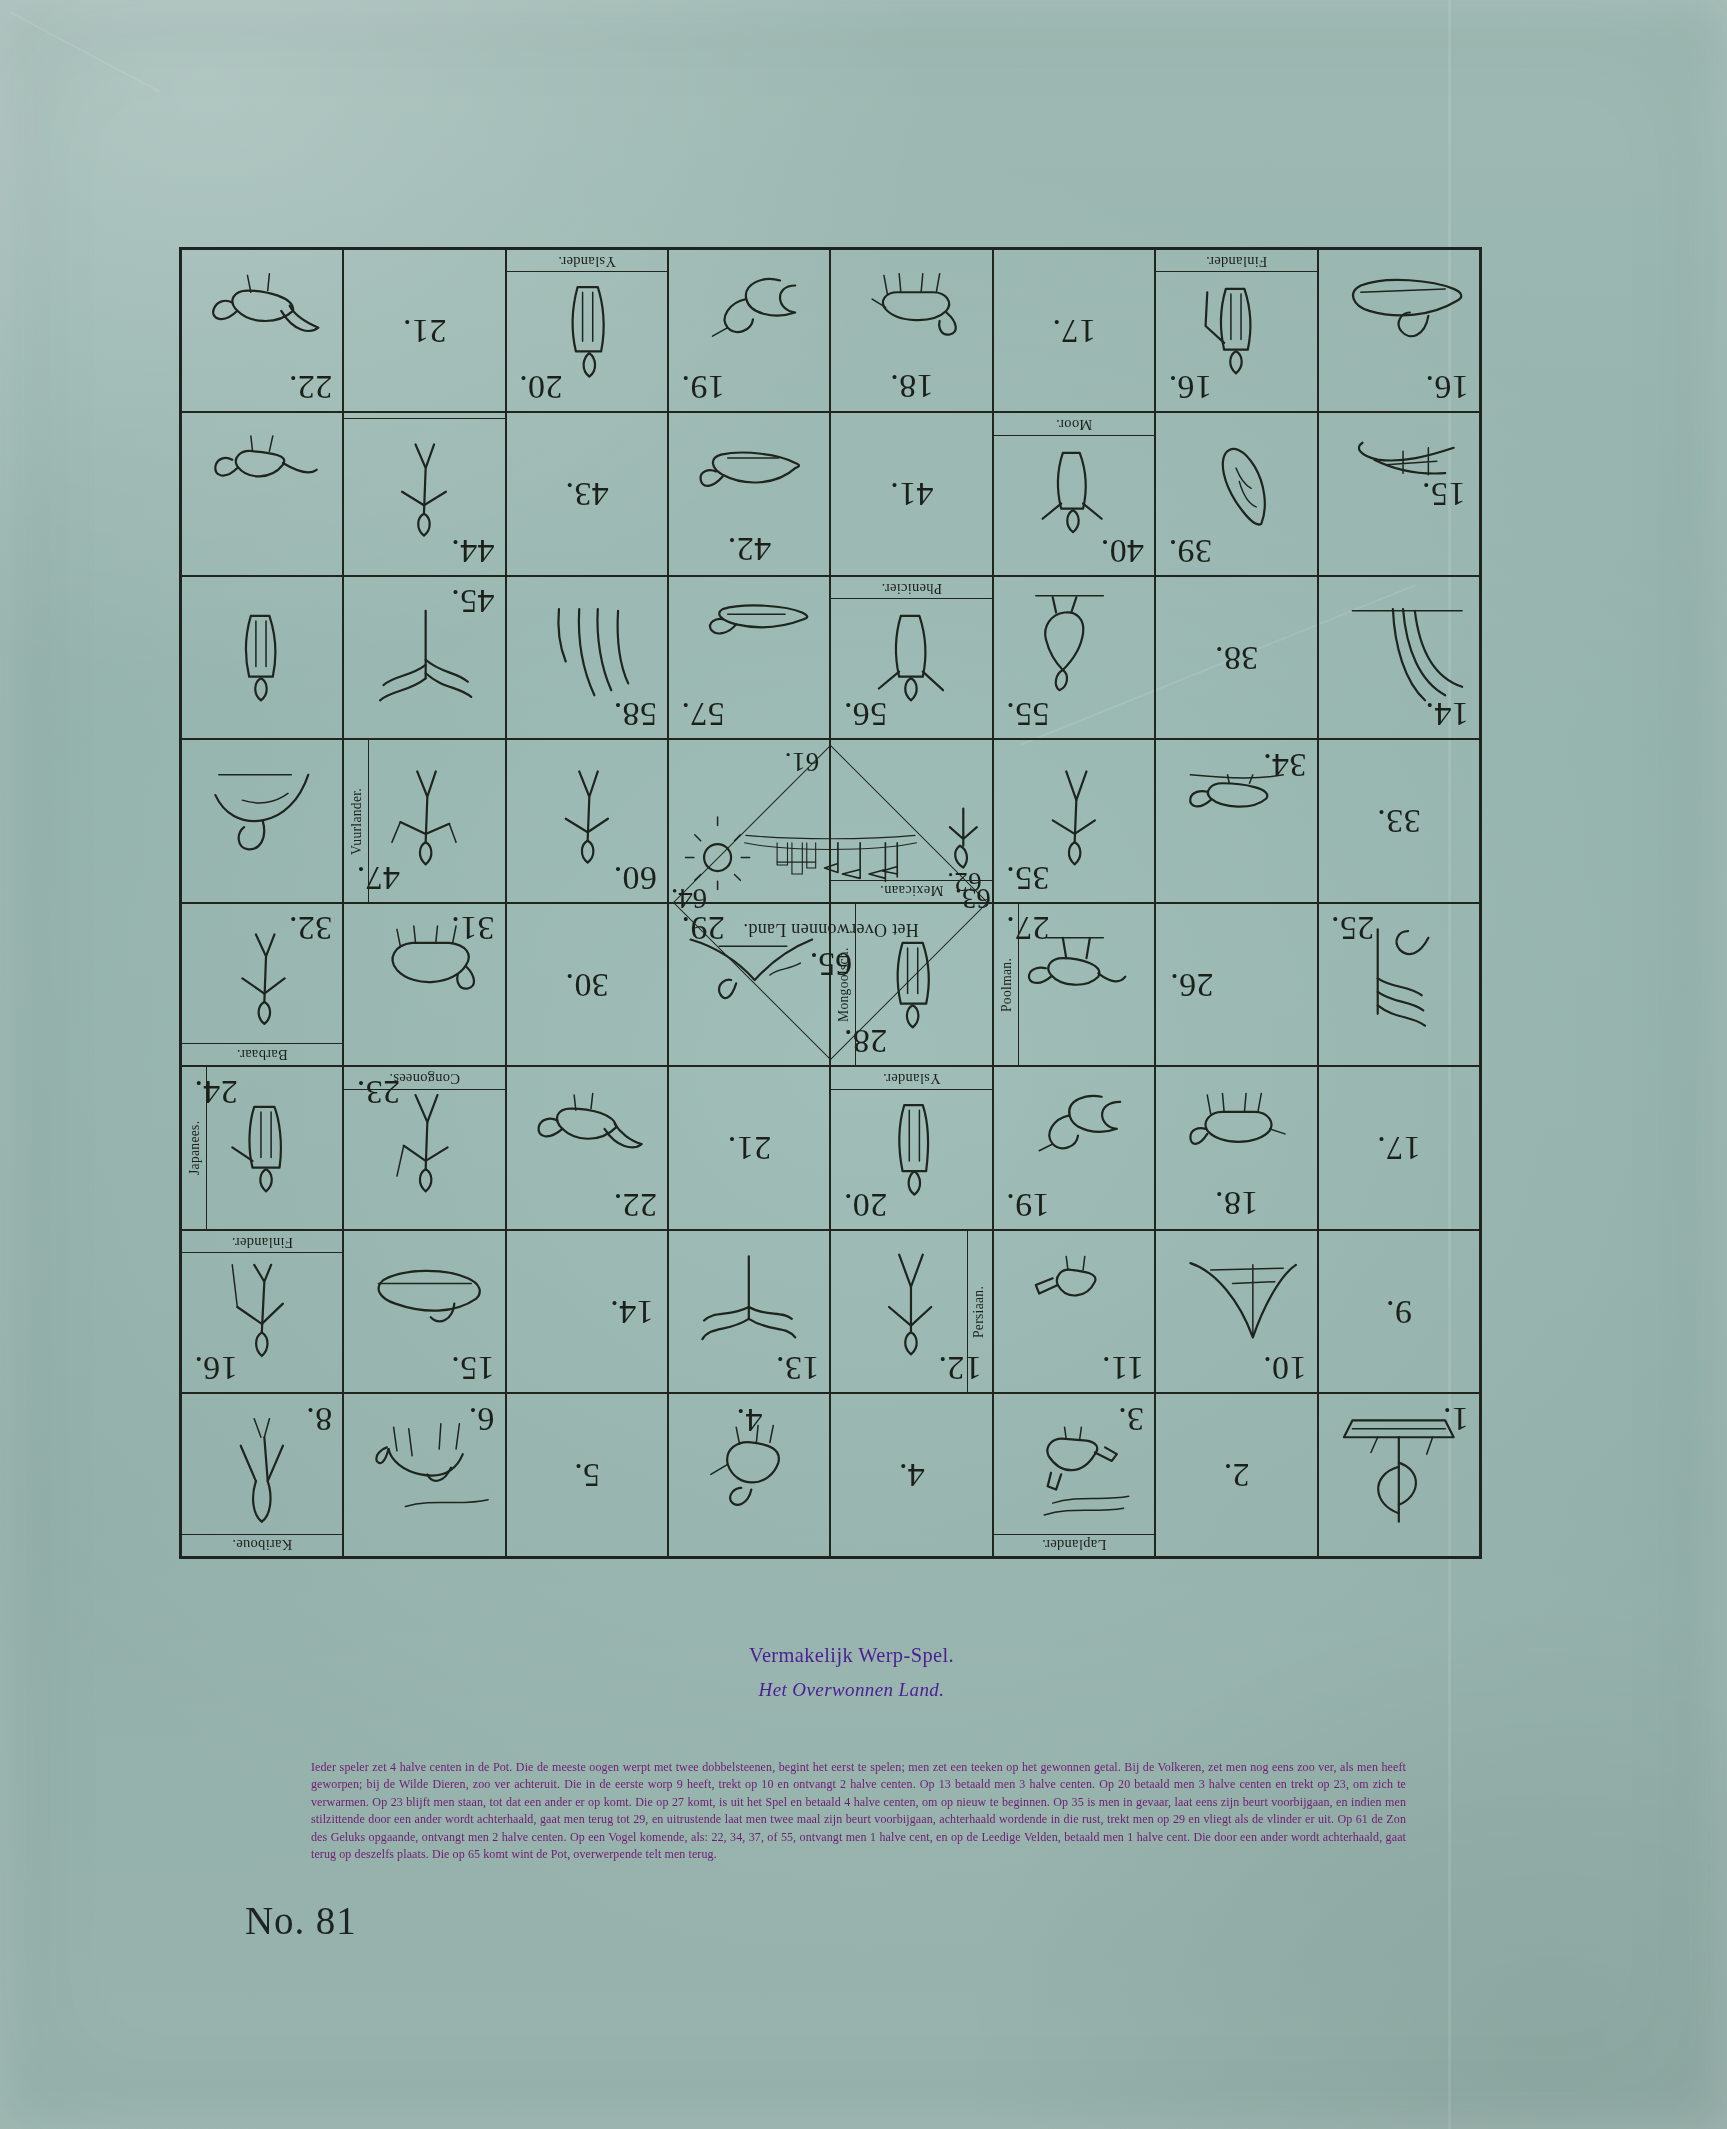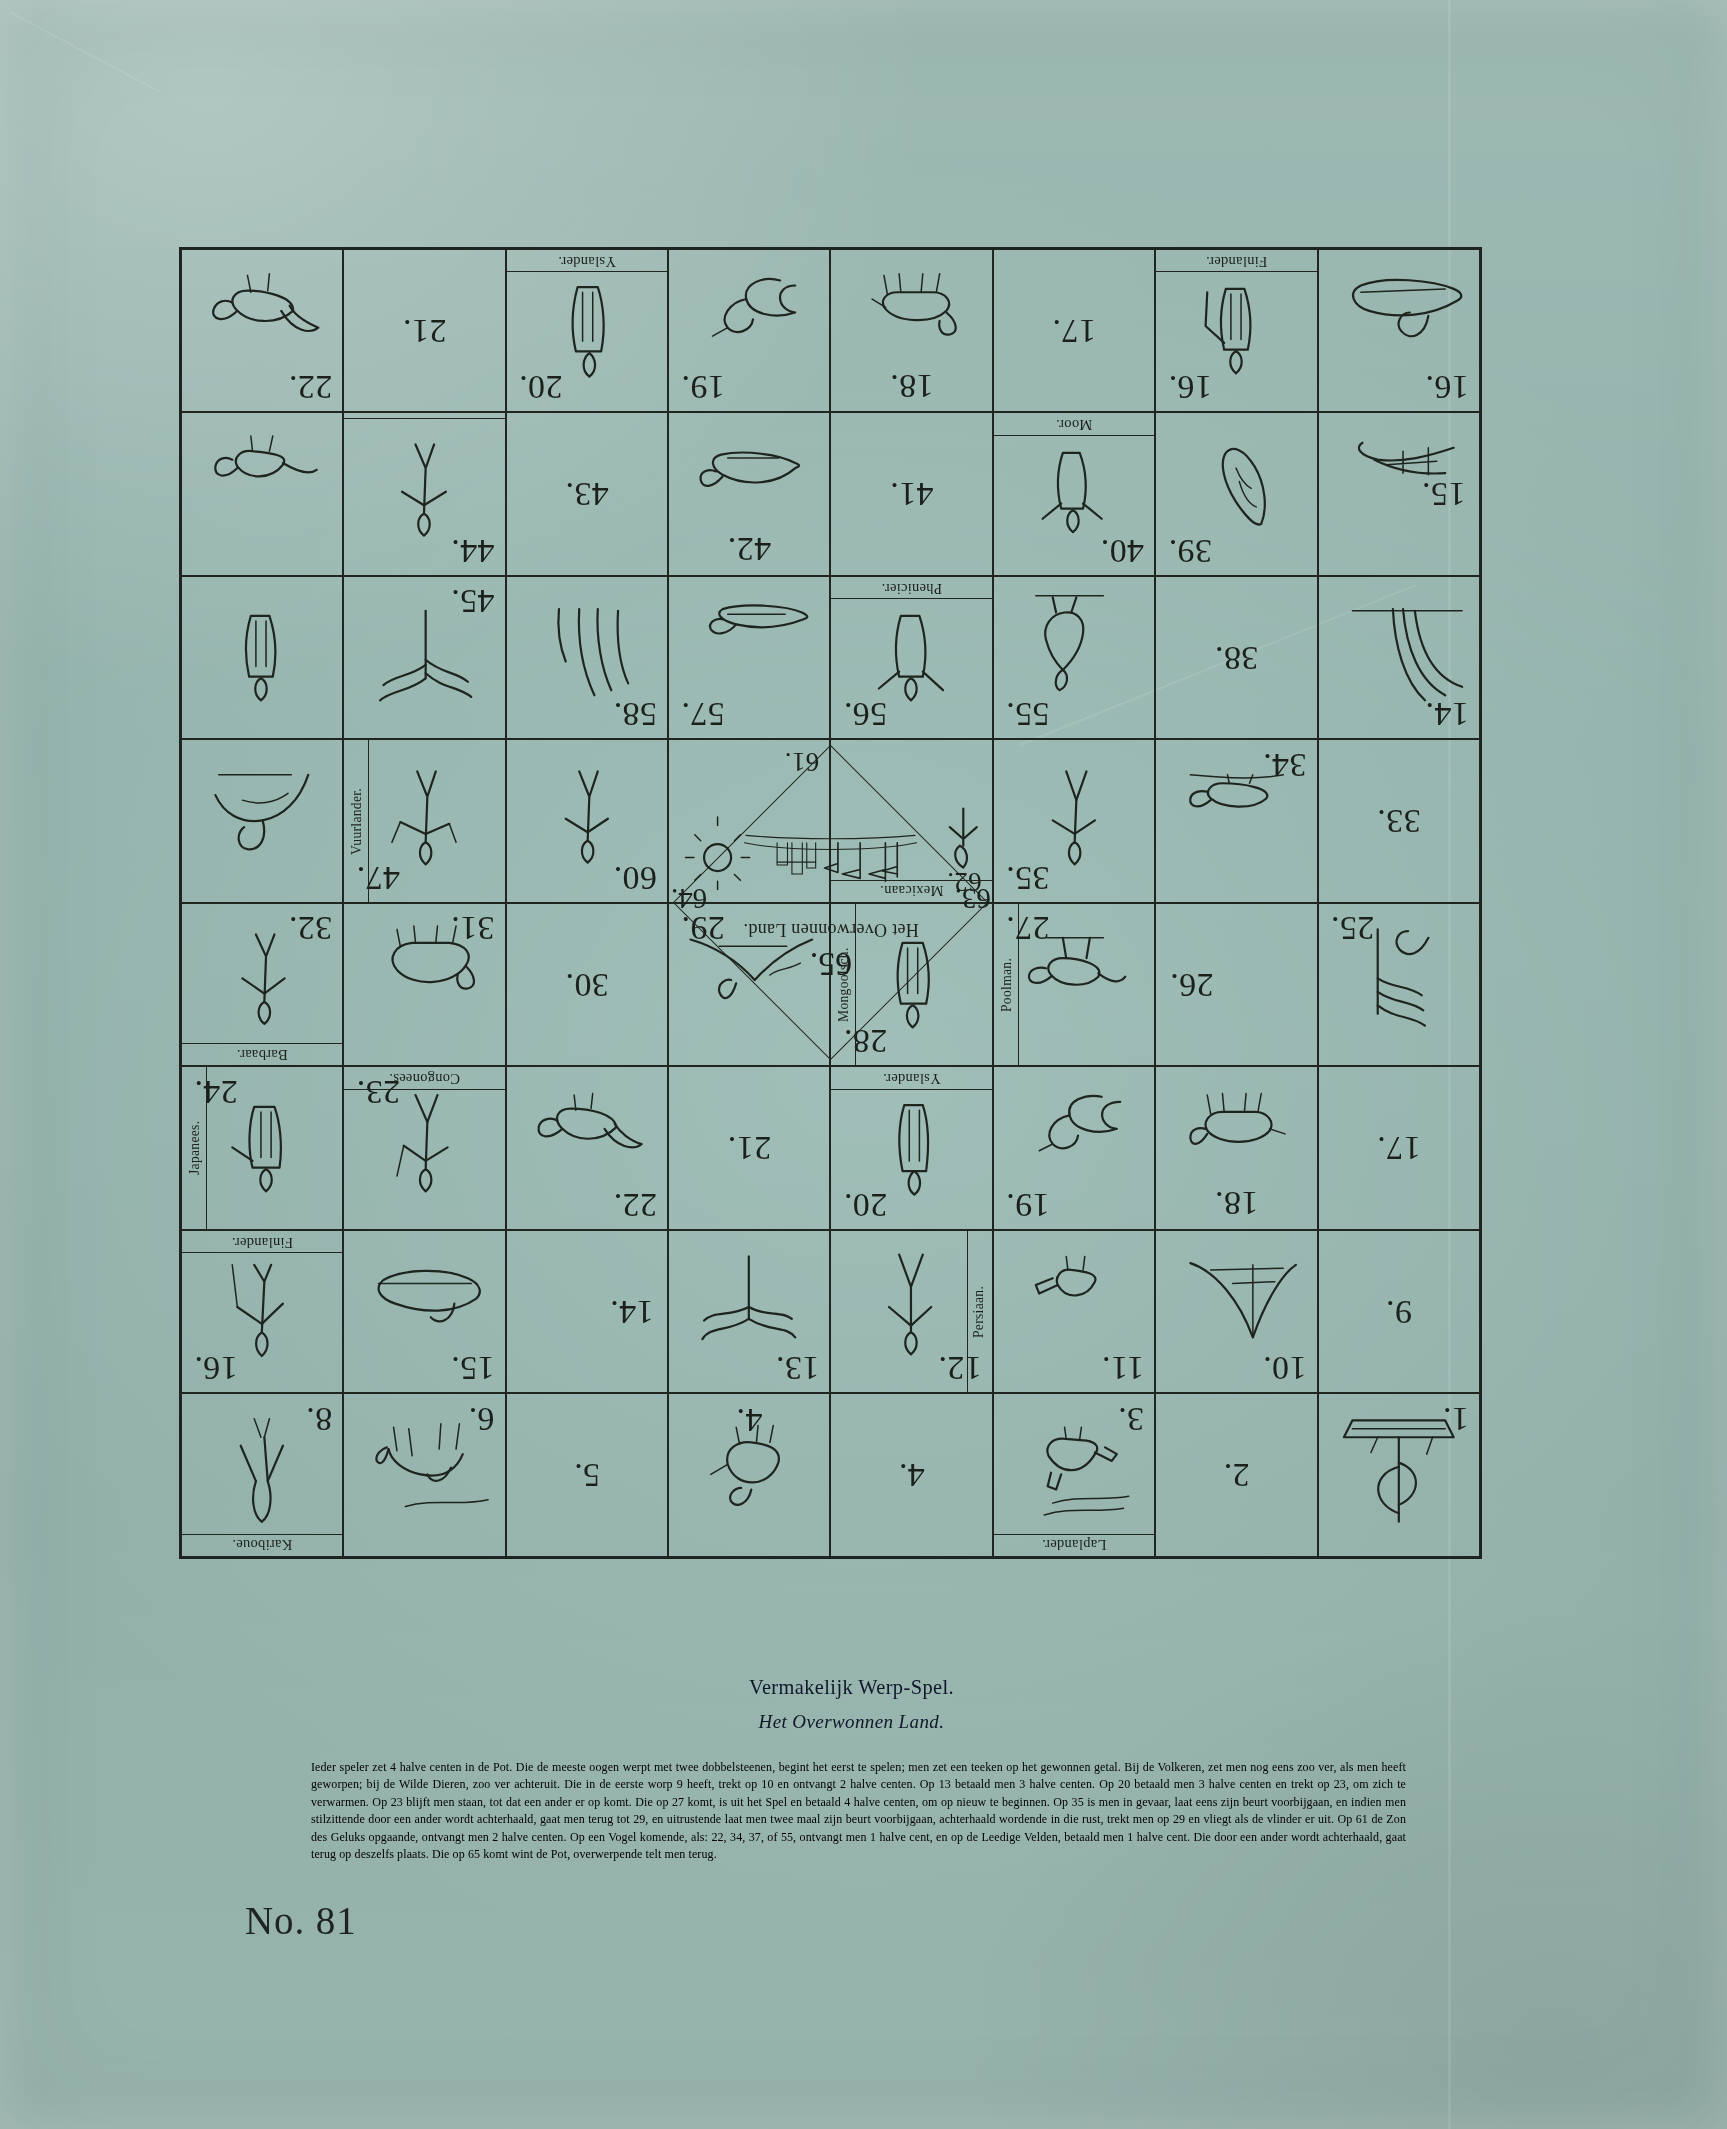--- a/index.html
+++ b/index.html
@@ -136,37 +136,36 @@
   svg.ink * { vector-effect:non-scaling-stroke; }
   .s { fill:none; stroke:#1e241e; stroke-width:2.2; stroke-linecap:round; stroke-linejoin:round; }
   .s1 { fill:none; stroke:#1e241e; stroke-width:1.5; stroke-linecap:round; }
 
   
   #caption-block {
     position:absolute;
     left:281px; top:1644px;
     width:1141px;
     text-align:center;
-    color:#0f172a;
-    margin-top:32px;
+    color:#4c1d95;
   }
   #caption-block .t1 {
     font-size:20.4px; letter-spacing:0.4px;
   }
   #caption-block .t2 {
     font-size:19px; font-style:italic; margin-top:12px; letter-spacing:0.4px;
   }
   #rules {
     position:absolute;
     left:311px; top:1759px;
     width:1095px;
     font-size:12px;
     line-height:1.45;
     text-align:justify;
-    color:#000000;
+    color:#701a75;
     letter-spacing:0.1px;
   }
   #plate-no {
     position:absolute;
     left:245px; top:1898px;
     font-size:39px;
     color:#1d2320;
     letter-spacing:0.9px;
   }
 </style>

